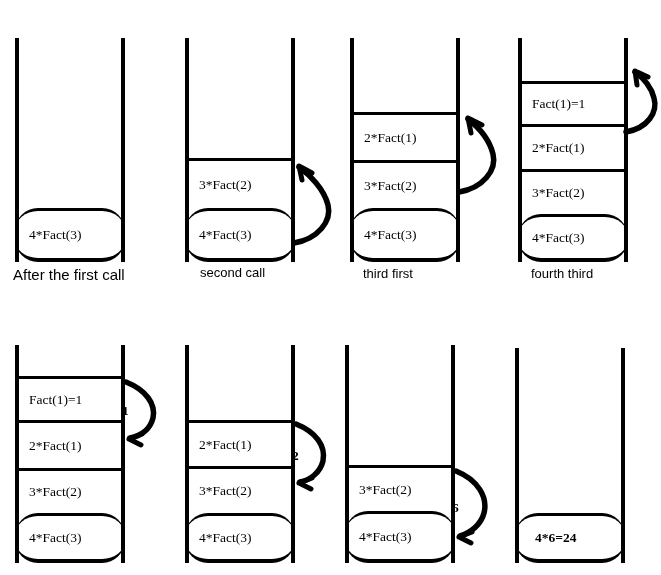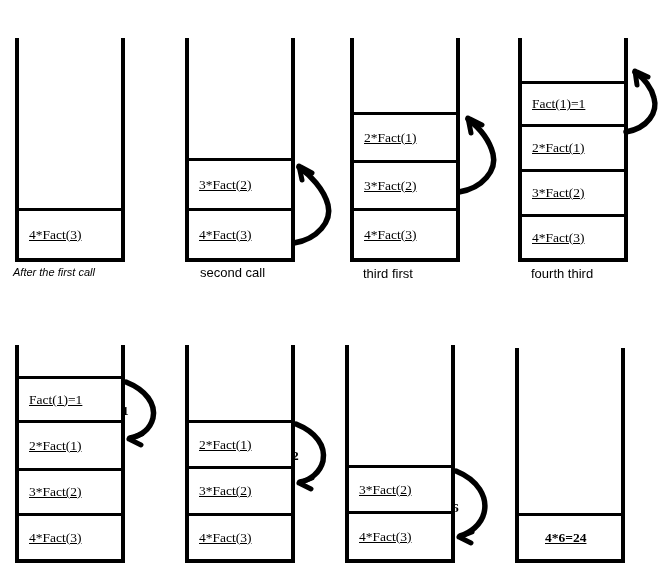--- a/index.html
+++ b/index.html
@@ -29,47 +29,47 @@
   .stack .wall{
     position:absolute;
     top:0;
     width:4px;
     background:#000;
     height:100%;
   }
   .stack .wall.left{left:0;}
   .stack .wall.right{right:0;}
 
-  .cells{position:absolute;left:0;right:0;bottom:0;text-decoration:underline;}
+  .cells{position:absolute;left:0;right:0;bottom:0;}
   .cell{
     position:relative;
     box-sizing:border-box;
     border-top:3.5px solid #000;
     display:flex;
     align-items:center;
     background:transparent;
   }
-  .cell:last-child{border-bottom:4px solid #000;}
+  .cell:last-child{border-bottom:4px solid #000;border-radius:23px;}
   .cell .txt{
     font-family:"Liberation Serif", serif;
     font-size:13.5px;
     color:#000;
     padding-left:14px;
     white-space:nowrap;
   }
-  .cell.result .txt{font-weight:bold;padding-left:30px;}
+  .cell.result .txt{font-weight:bold;padding-left:20px;}
 
   .caption{
     position:absolute;
     font-family:Liberation Sans, sans-serif;
     font-size:13px;
     color:#000;
     white-space:nowrap;
   }
-  .caption.sans{font-family:"Liberation Sans", sans-serif;font-size:11px;font-style:italic;}
+  .caption.sans{font-family:"Liberation Sans", sans-serif;font-size:15px;}
 
   .arrow{position:absolute;}
   .arrow svg{display:block;overflow:visible;}
 
   .arrow-label{
     position:absolute;
     font-family:"Liberation Serif", serif;
     font-weight:bold;
     font-size:13.5px;
     color:#000;

